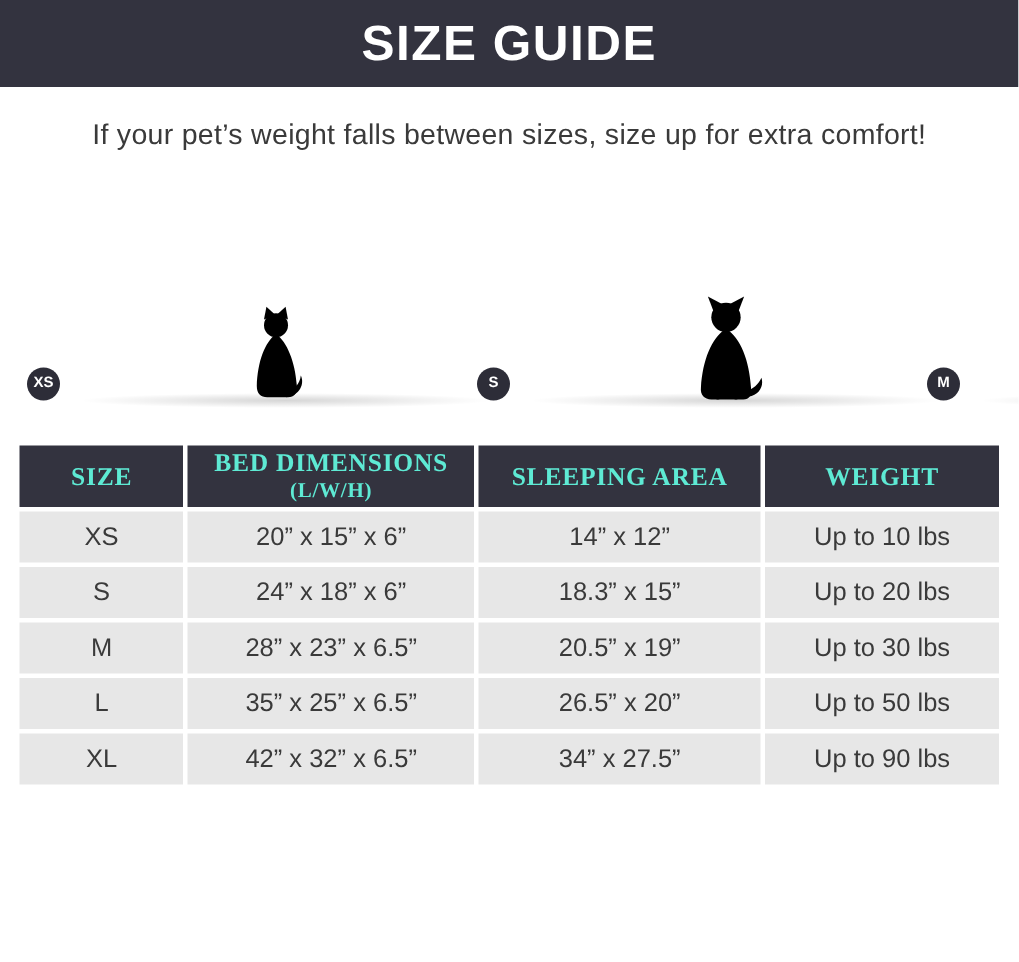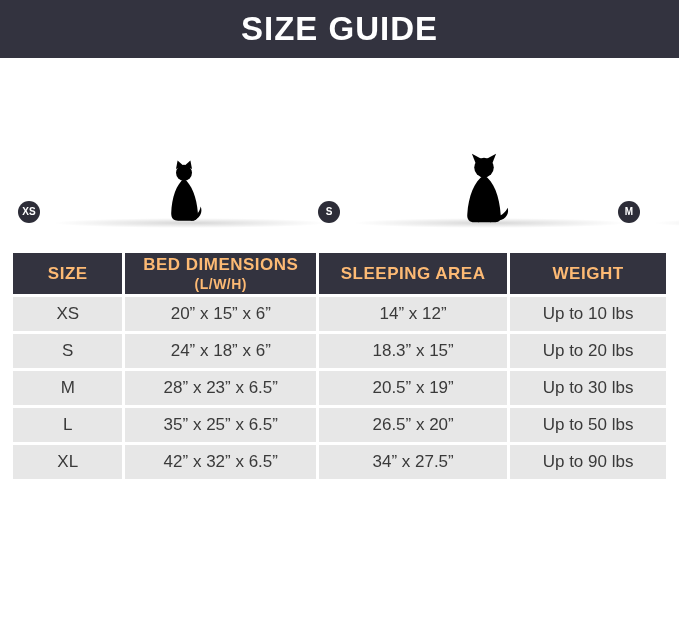--- a/index.html
+++ b/index.html
@@ -52,23 +52,23 @@
   .table-wrap { margin:26px 10px 0 10px; }
   table.size-table {
     width:100%; border-collapse:separate; border-spacing:3px;
     table-layout:fixed;
   }
   col.c-size  { width:17%; }
   col.c-bed   { width:29.6%; }
   col.c-area  { width:29.2%; }
   col.c-weight{ width:24.2%; }
   .size-table th {
-    background:#33333f; color:#fdba74; height:40px;
+    background:#33333f; color:#5eead4; height:40px;
     font-size:17px; font-weight:bold; letter-spacing:0.5px;
-    text-align:center; vertical-align:middle; padding:2px;
+    text-align:center; vertical-align:middle; padding:2px;font-family:Liberation Serif, serif;
   }
   .size-table th .th-sub {
     display:block; font-size:14px; font-weight:bold; letter-spacing:0.5px; margin-top:1px;
   }
   .size-table td {
     background:#e7e7e7; height:34px;
     font-size:17px; color:#3a3a3a;
     text-align:center; vertical-align:middle; padding:2px 4px;
   }
 </style>
@@ -95,20 +95,21 @@
     <path class="c1" d="M63,114 C80,112 86,97 81,87 C80,97 73,106 60,108 Z"></path>
   </symbol>
 </svg>
 
 <div class="page">
 
   <div class="banner">
     <h1>SIZE GUIDE</h1>
   </div>
 
+  <div class="subtitle">If your pet’s weight falls between sizes, size up for extra comfort!</div>
 
   <div class="animals">
     <div class="animal" style="--h: 64px; --c: #a6a6a6; --c2: #c6c6c6;">
       <span class="badge">
         <span class="badge-main">XS</span>
 
       </span>
       <svg>
           <use href="#sym-cat"></use>
         </svg>

